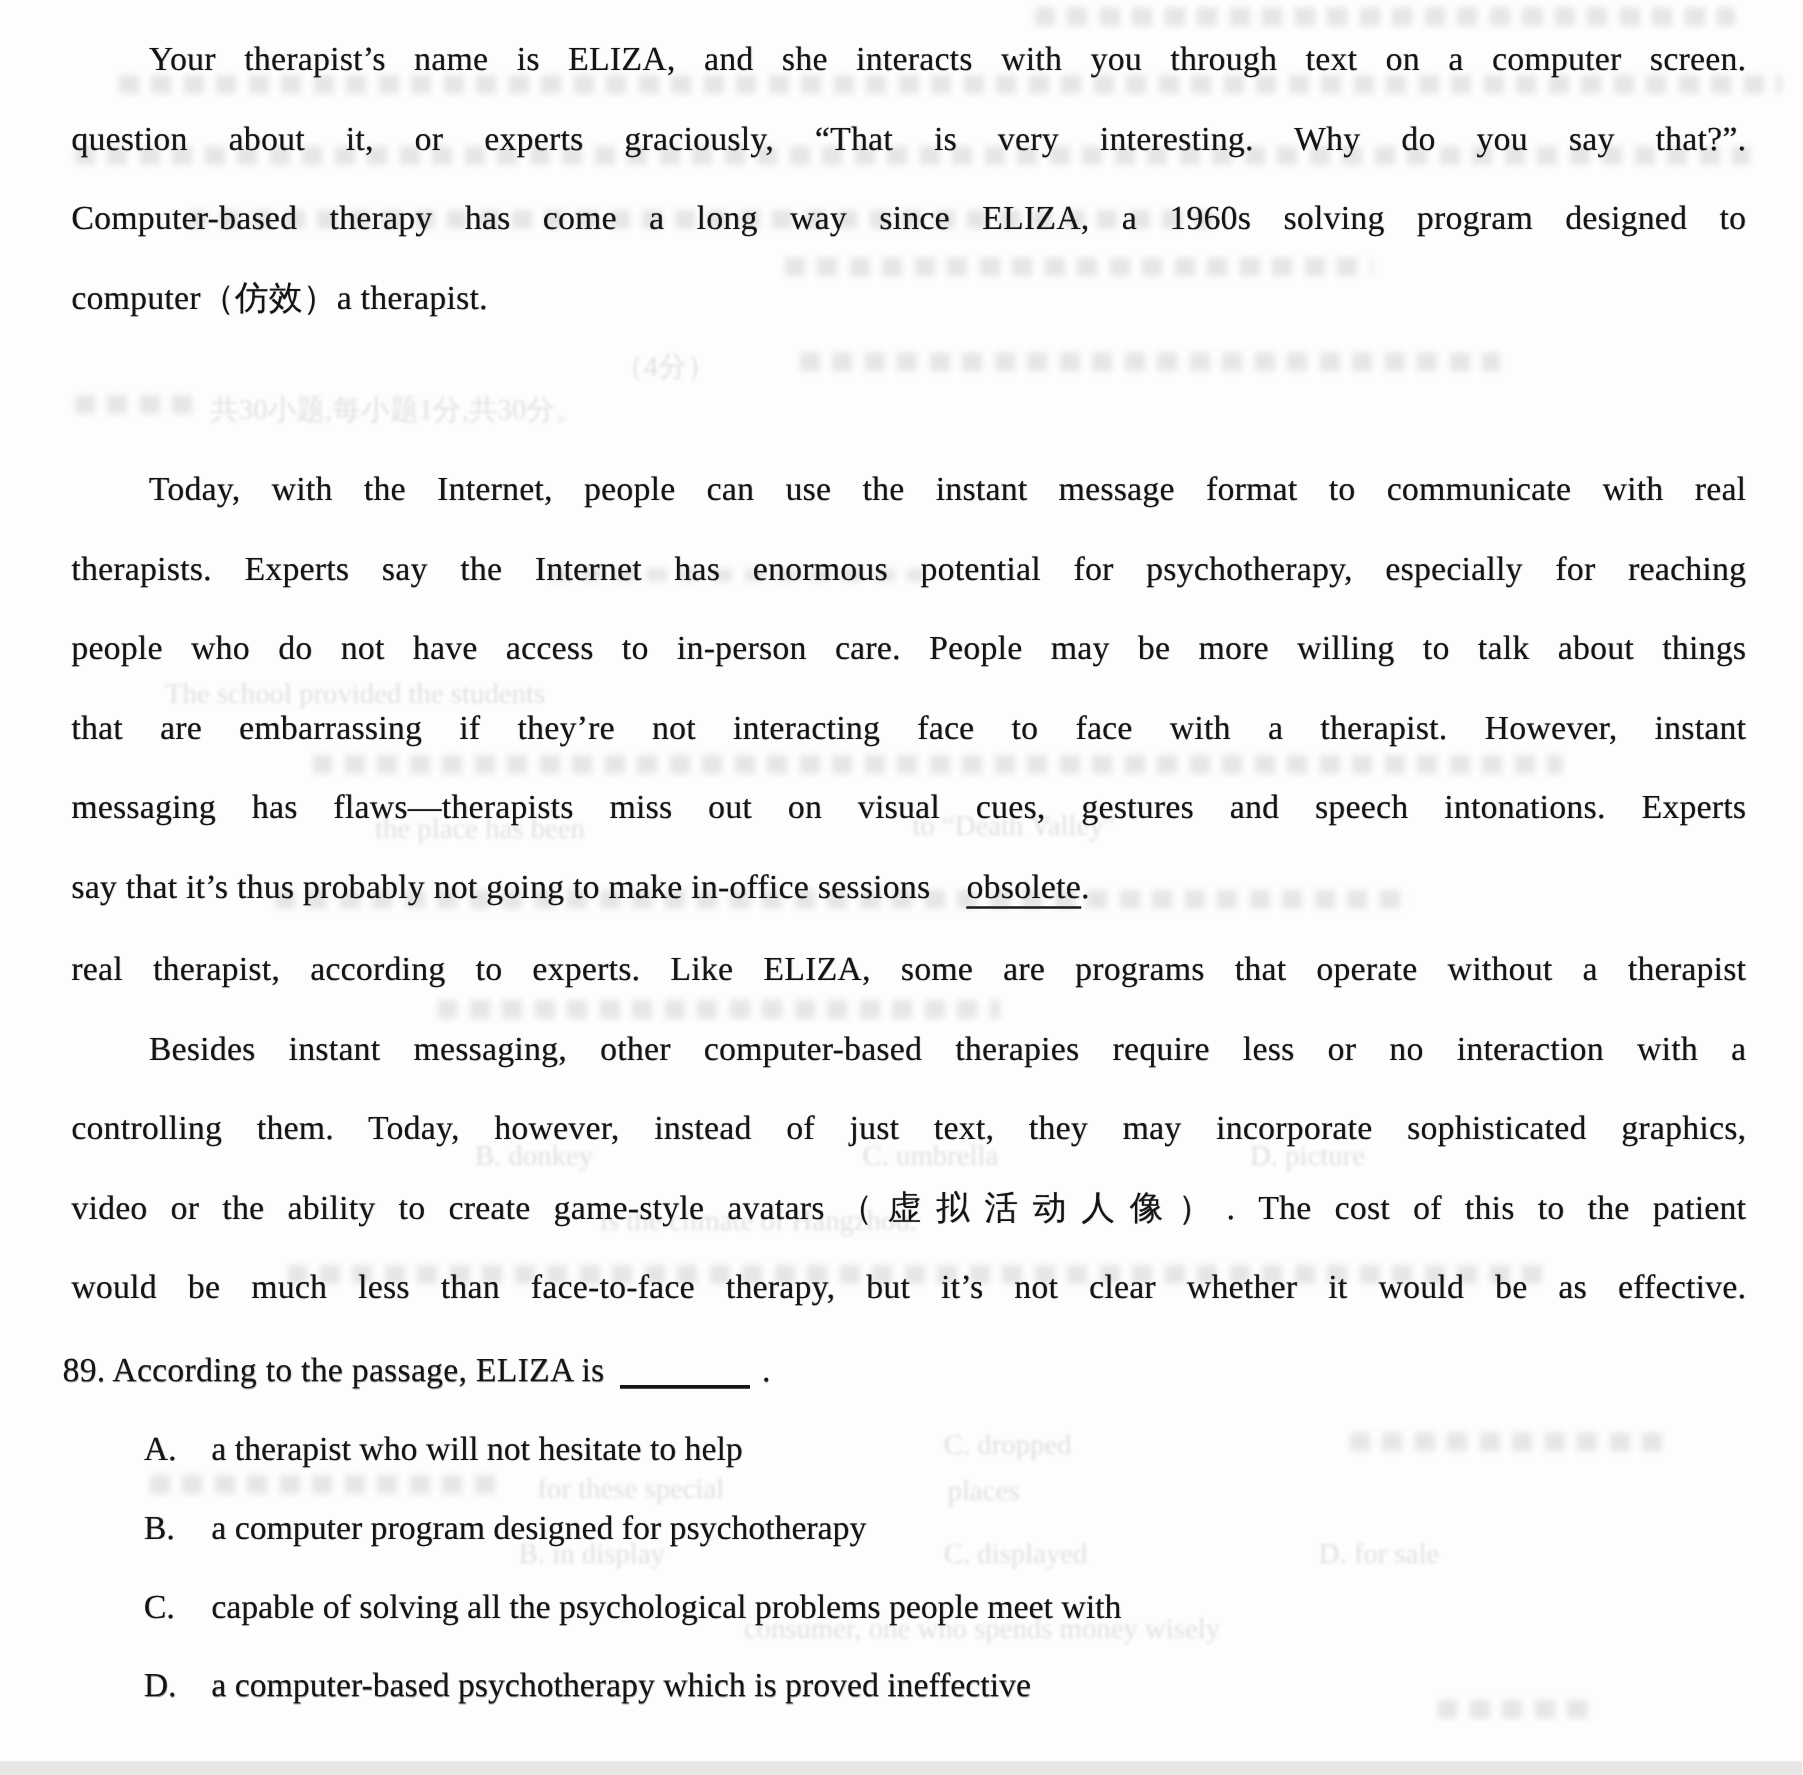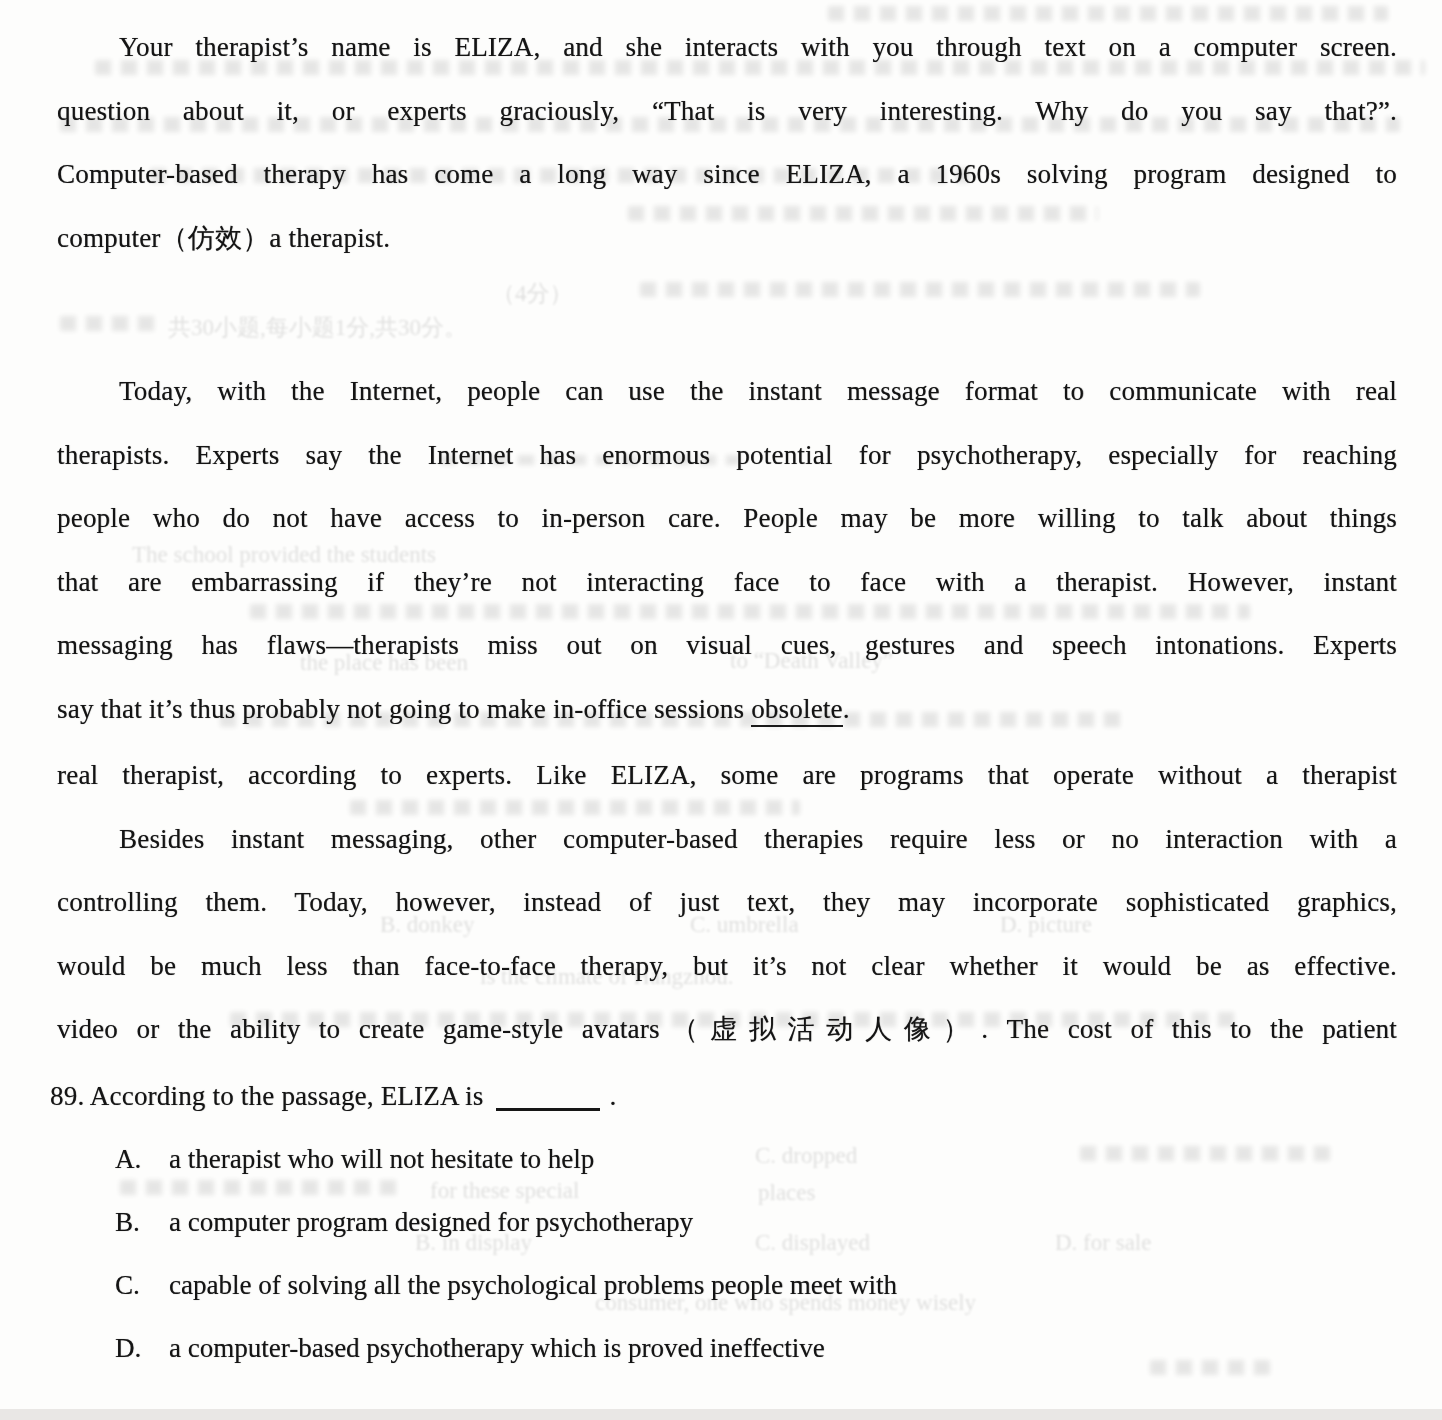--- a/index.html
+++ b/index.html
@@ -16,21 +16,21 @@
     line-height:63.5px;
     font-size:27px;
     letter-spacing:0.2px;
     text-shadow:0.3px 0.3px 0.8px rgba(15,15,15,0.55);
     white-space:normal;
   }
   .justify { text-align:justify; text-align-last:justify; }
   .indent  { text-indent:62px; }
   .gap-large { height:90px; }
   .gap-small { height:3px; }
-  .underline-word { border-bottom:2px solid #1a1a1a; padding-bottom:1px; }
+  .underline-word { border-bottom:2px solid #1a1a1a; padding-bottom:1px;margin-left:22px; }
   .q-stem { margin-left:-7px; }
   .blank {
     display:inline-block; width:104px; height:26px;
     border-bottom:3px solid #161616;
     vertical-align:-6px; margin:0 10px 0 12px;
   }
   .option { display:flex; line-height:63px; font-size:27px; margin-left:58px;
             text-shadow:0.3px 0.3px 0.8px rgba(15,15,15,0.55); }
   .opt-label { width:54px; flex:none; }
   
@@ -110,22 +110,22 @@
       <span>say that it’s thus probably not going to make in-office sessions </span><span class="underline-word">obsolete</span><span>.</span>
     </div>
   </div>
 
   <div class="gap-small"></div>
 
   <div>
     <div class="line justify">real therapist, according to experts.  Like ELIZA, some are programs that operate without a therapist</div>
     <div class="line justify indent">Besides instant messaging, other computer-based therapies require less or no interaction with a</div>
     <div class="line justify">controlling them.  Today, however, instead of just text, they may incorporate sophisticated graphics,</div>
+    <div class="line justify">video or the ability to create game-style avatars（虚拟活动人像）. The cost of this to the patient</div>
     <div class="line justify">would be much less than face-to-face therapy, but it’s not clear whether it would be as effective.</div>
-    <div class="line justify">video or the ability to create game-style avatars（虚拟活动人像）. The cost of this to the patient</div>
   </div>
 
   <div class="gap-small"></div>
 
   <div>
     <div class="line q-stem">
       <span>89.  According to the passage, ELIZA is</span><span class="blank"></span><span>.</span>
     </div>
     <div class="option">
       <span class="opt-label">A.</span>

